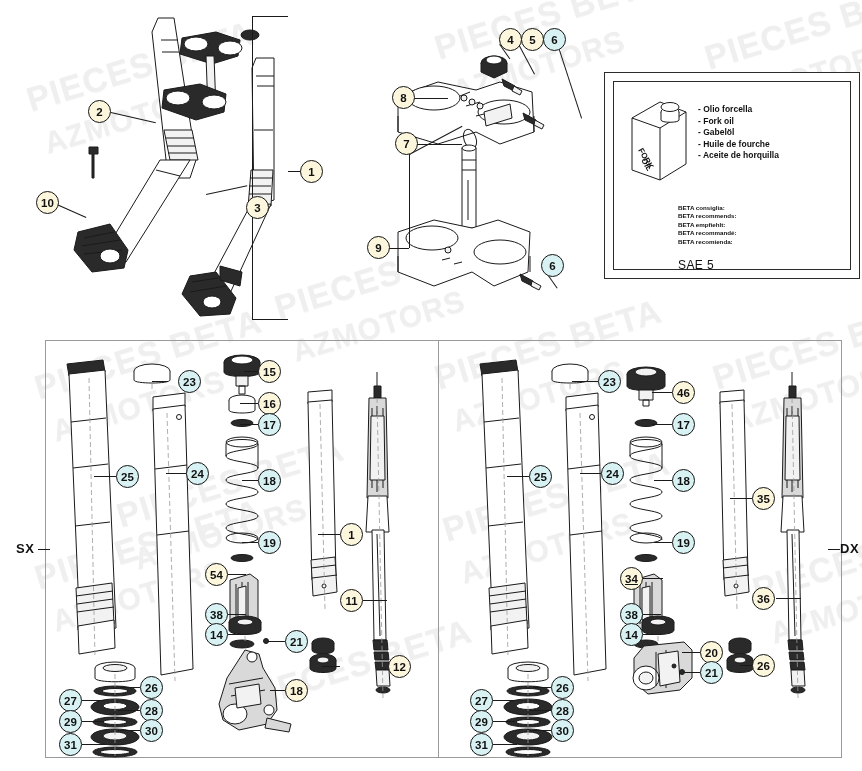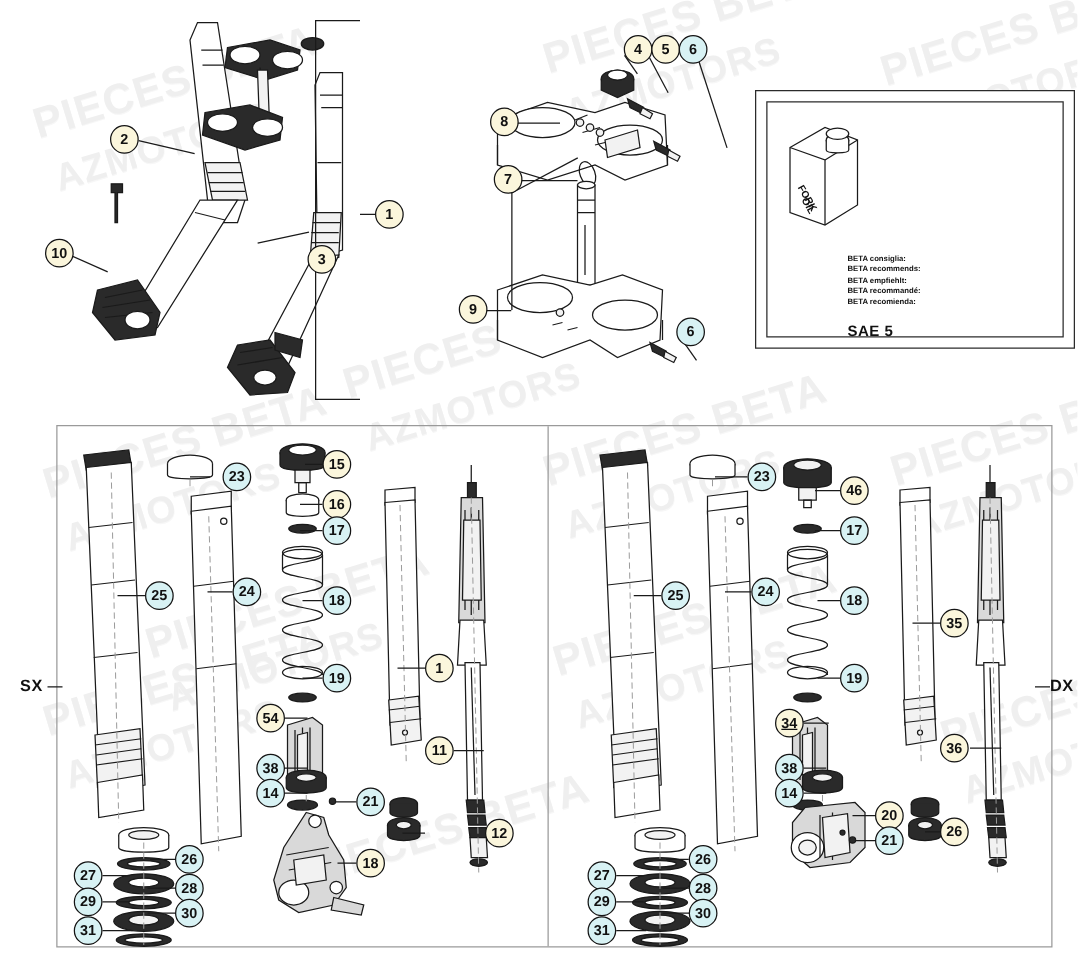--- a/index.html
+++ b/index.html
@@ -65,21 +65,21 @@
     left:64px; top:122px;
     font-size:6.2px;
     line-height:8.4px;
     color:#111;
     font-weight:700;
   }
   .oil-sae{
     position:absolute;
     left:64px; top:176px;
     font-size:12px;
-    font-weight:700;
+    font-weight:400;
     color:#111;
     letter-spacing:.4px;
   }
 
   
   .cal{
     position:absolute;
     width:23px;height:23px;
     border-radius:50%;
     border:1.4px solid #141414;
@@ -292,20 +292,27 @@
           <path class="stroke" d="M6,22 L34,32 L34,84"></path>
           <path class="stroke" d="M34,32 L60,16"></path>
           <ellipse class="fillw" cx="44" cy="16" rx="9" ry="5"></ellipse>
           <path class="fillw" d="M35,16 L35,24 C35,27 53,27 53,24 L53,16"></path>
           <ellipse class="fillw" cx="44" cy="11" rx="9" ry="4.5"></ellipse>
           <text x="12" y="54" font-family="Liberation Sans, sans-serif" font-size="8" font-weight="700" fill="#111" transform="rotate(60 12 54)">FORK</text>
           <text x="15" y="64" font-family="Liberation Sans, sans-serif" font-size="8" font-weight="700" fill="#111" transform="rotate(60 15 64)">OIL</text>
         </svg>
       </div>
 
+      <div class="oil-lines">
+        <div>- Olio forcella</div>
+        <div>- Fork oil</div>
+        <div>- Gabelöl</div>
+        <div>- Huile de fourche</div>
+        <div>- Aceite de horquilla</div>
+      </div>
 
       <div class="oil-beta">
         <div>BETA consiglia:</div>
         <div>BETA recommends:</div>
         <div>BETA empfiehlt:</div>
         <div>BETA recommandé:</div>
         <div>BETA recomienda:</div>
       </div>
 
       <div class="oil-sae">SAE 5</div>

